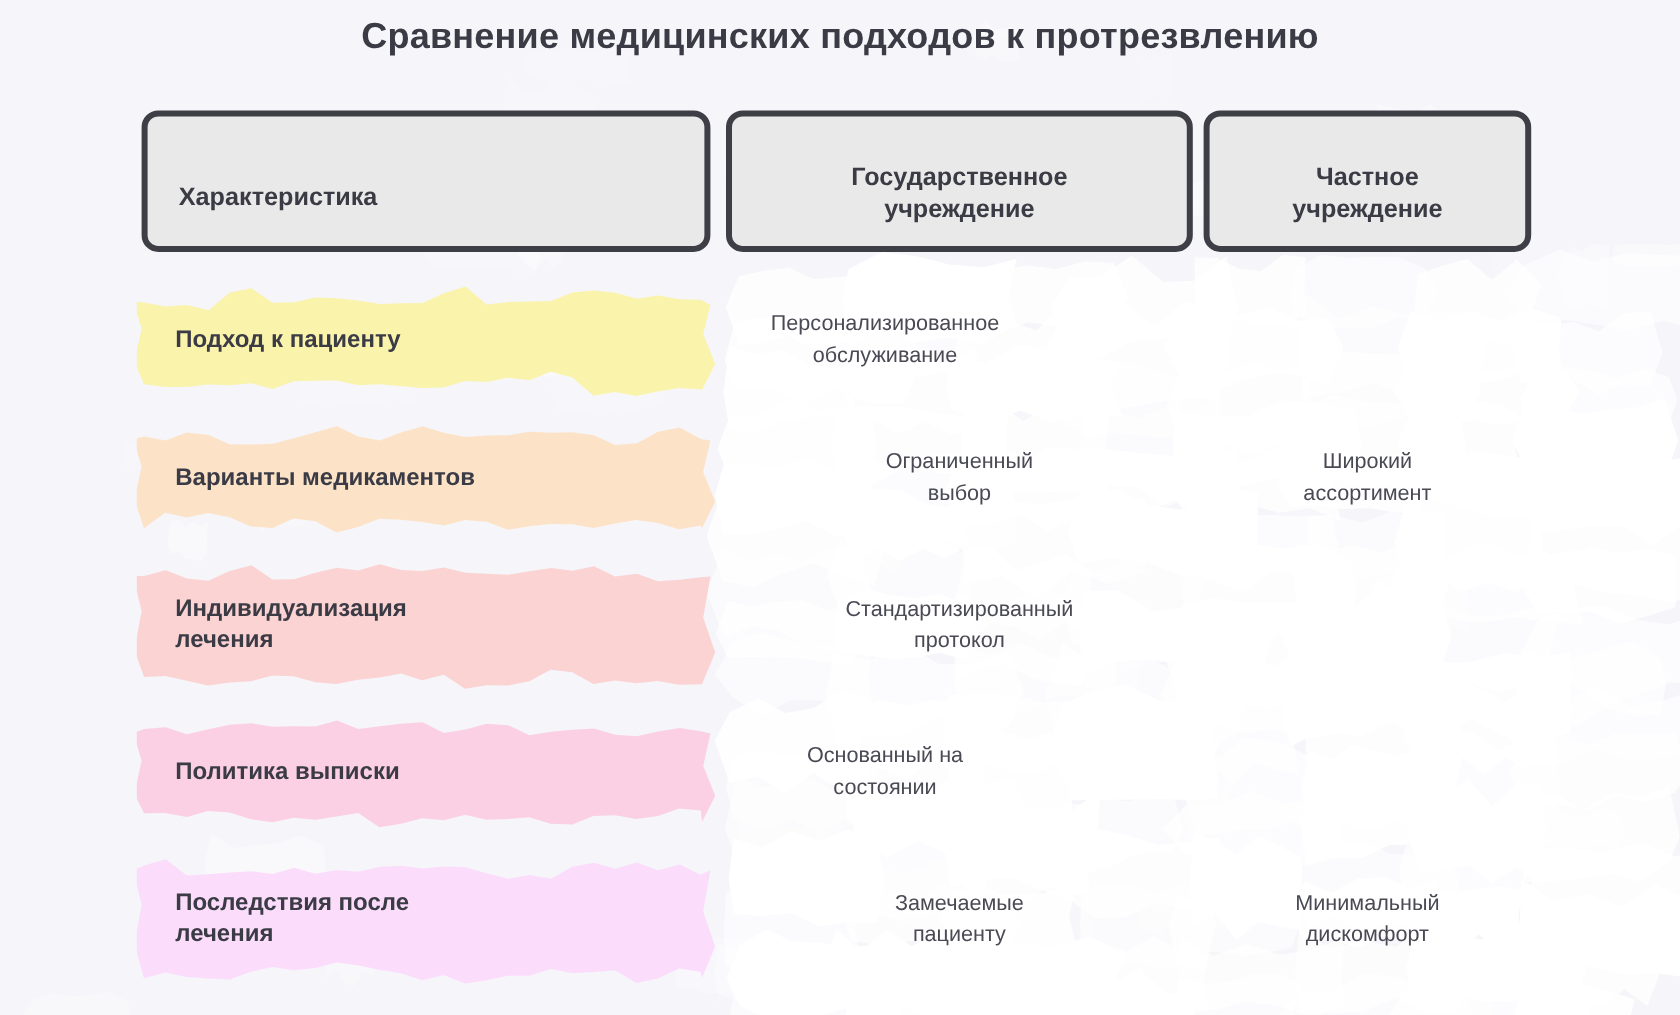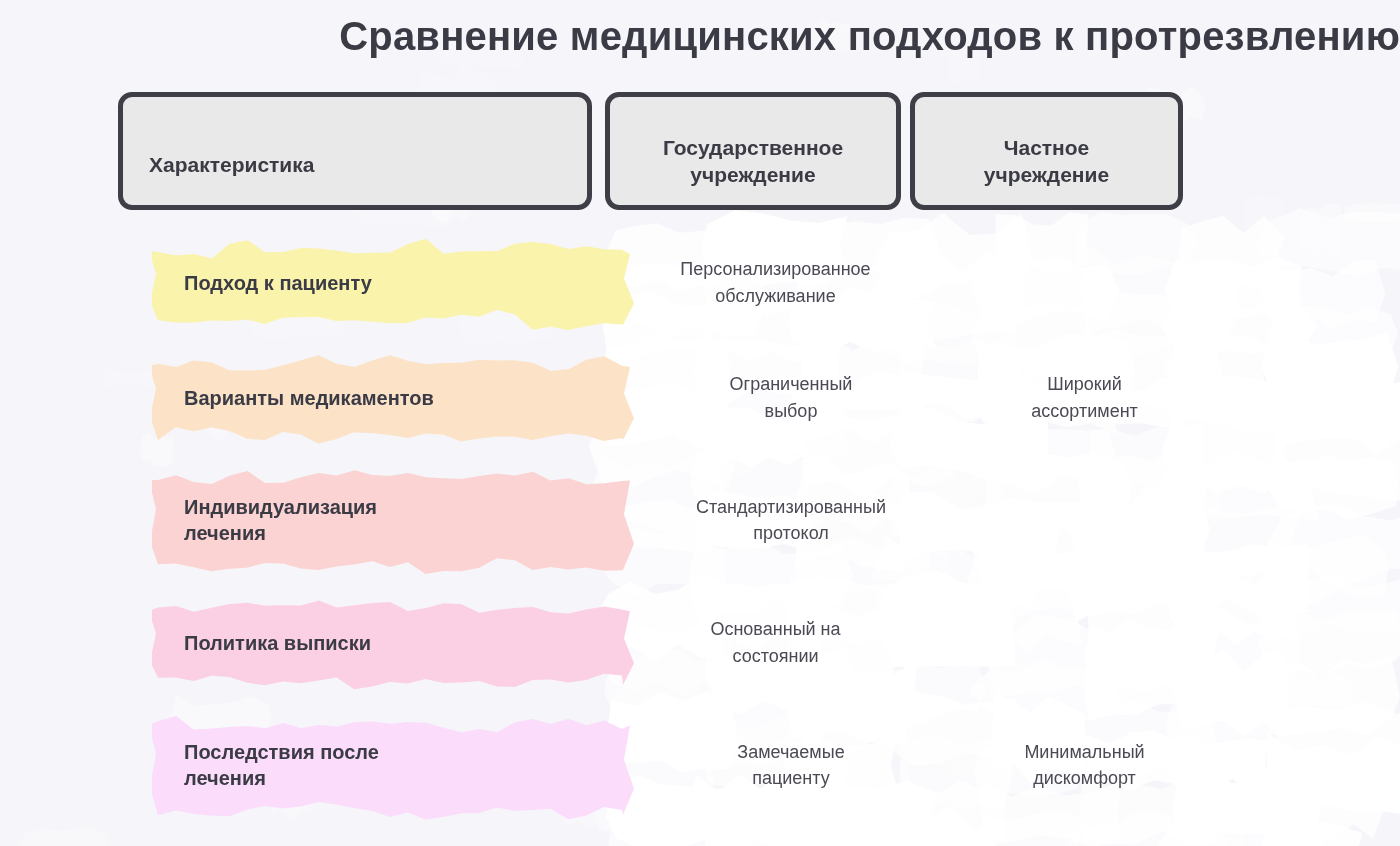--- a/index.html
+++ b/index.html
@@ -23,22 +23,22 @@
     pointer-events: none;
     z-index: 0;
   }
 
   
   #title {
     position: absolute;
     top: 14px;
     left: 0;
     width: 1400px;
-    text-align: right;
-    font-size: 40px;
+    text-align: center;
+    font-size: 30px;
     font-weight: bold;
     color: #3b3b45;
     letter-spacing: 0.2px;
     z-index: 5;
   }
 
   
   #table {
     position: absolute;
     top: 92px;
@@ -47,21 +47,21 @@
     z-index: 4;
   }
 
   .row {
     position: relative;
     display: flex;
     align-items: stretch;
   }
 
   .col1 { position: relative; width: 474px; margin-left: 118px; }
-  .col2 { position: relative; width: 296px; margin-left: 13px; }
+  .col2 { position: relative; width: 389px; margin-left: 13px; }
   .col3 { position: relative; width: 273px; margin-left: 9px; }
 
   
   #header-row { height: 124px; margin-bottom: 9px; }
 
   .hdr-box {
     box-sizing: border-box;
     height: 118px;
     background: #e9e9e9;
     border: 5px solid #3e3e46;
@@ -80,21 +80,21 @@
   }
   #header-row .col2 .hdr-box,
   #header-row .col3 .hdr-box {
     justify-content: center;
     padding: 0 14px 16px 14px;
     text-align: center;
   }
   .hdr-label { display: block; white-space: pre-line; }
 
   
-  .data-row { height: 115px; margin-left: 38px; }
+  .data-row { height: 115px; }
   .data-row.tall { height: 130px; }
 
   
   .band-wrap {
     position: absolute;
     left: 0;
     top: 0;
     width: 474px;
     height: 100%;
     z-index: 0;

